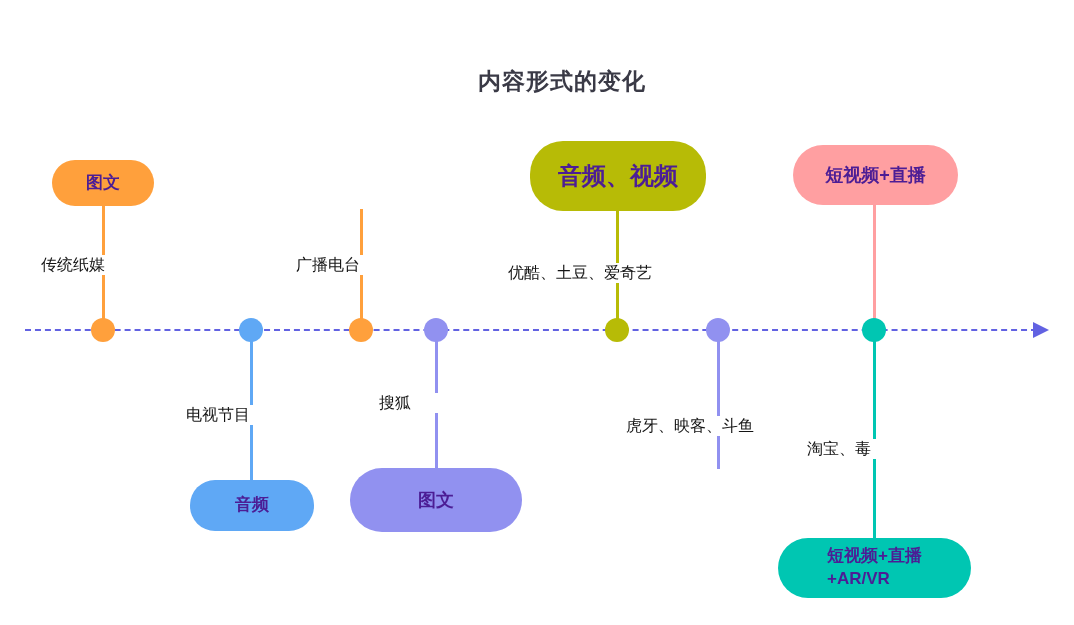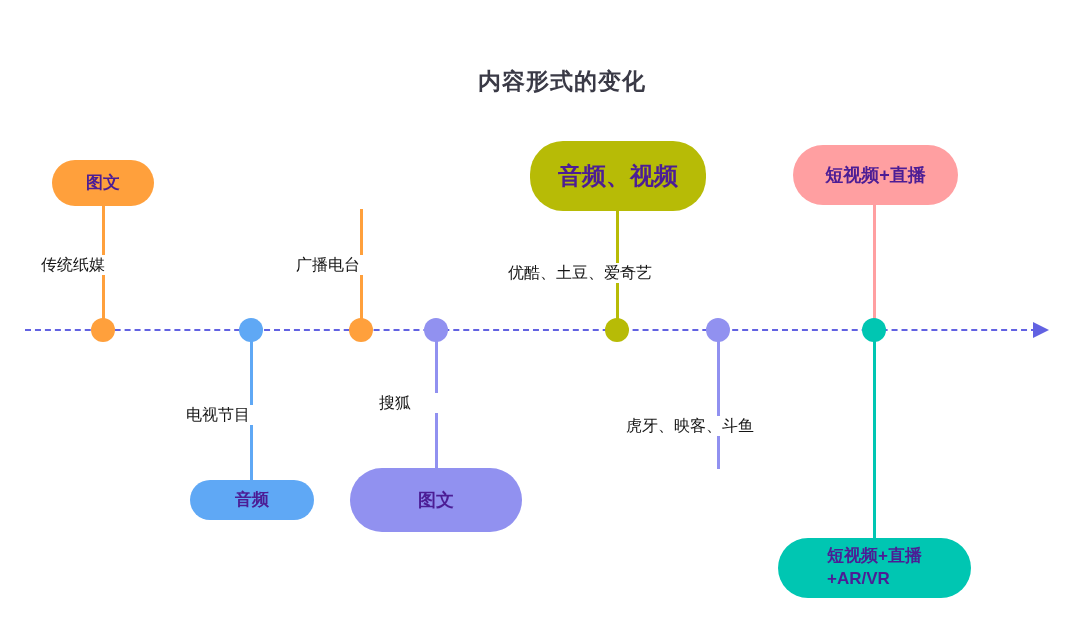--- a/index.html
+++ b/index.html
@@ -78,21 +78,21 @@
     position: absolute;
     top: 318px;
     width: 24px;
     height: 24px;
     border-radius: 50%;
     z-index: 3;
   }
 
   
   .p0 { left: 52px;  top: 160px; width: 102px; height: 46px; border-radius: 23px; font-size: 17px; }
-  .p1 { left: 190px; top: 480px; width: 124px; height: 40px; border-radius: 25px; font-size: 17px; }
+  .p1 { left: 190px; top: 480px; width: 124px; height: 51px; border-radius: 25px; font-size: 17px; }
   .p2 { left: 315px; top: 158px; width: 96px;  height: 52px; border-radius: 26px; font-size: 17px; }
   .p3 { left: 350px; top: 468px; width: 172px; height: 64px; border-radius: 32px; font-size: 18px; }
   .p4 { left: 530px; top: 141px; width: 176px; height: 70px; border-radius: 33px; font-size: 24px; }
   .p5 { left: 630px; top: 468px; width: 175px; height: 64px; border-radius: 32px; font-size: 18px; }
   .p6 { left: 793px; top: 145px; width: 165px; height: 60px; border-radius: 30px; font-size: 18px; }
   .p7 { left: 778px; top: 538px; width: 193px; height: 60px; border-radius: 30px; font-size: 17px; }
 
   
   .l0 { left: 102px; top: 205px; height: 114px; }
   .l1 { left: 250px; top: 341px; height: 140px; }
@@ -148,20 +148,21 @@
   <div class="pill p6" style="background: rgb(255, 159, 161);">短视频+直播</div>
   <div class="pill p7" style="background: rgb(0, 198, 178);">短视频+直播
 +AR/VR</div>
 
   <div class="label lab0">传统纸媒</div>
   <div class="label lab1">电视节目</div>
   <div class="label lab2">广播电台</div>
   <div class="label lab3">搜狐</div>
   <div class="label lab4">优酷、土豆、爱奇艺</div>
   <div class="label lab5">虎牙、映客、斗鱼</div>
+  <div class="label lab7">淘宝、毒</div>
 
   <div class="dot d0" style="background: rgb(255, 160, 60);"></div>
   <div class="dot d1" style="background: rgb(95, 168, 245);"></div>
   <div class="dot d2" style="background: rgb(255, 160, 60);"></div>
   <div class="dot d3" style="background: rgb(145, 145, 240);"></div>
   <div class="dot d4" style="background: rgb(183, 187, 6);"></div>
   <div class="dot d5" style="background: rgb(145, 145, 240);"></div>
   <div class="dot d6" style="background: rgb(0, 198, 178);"></div>
 
 </div>

